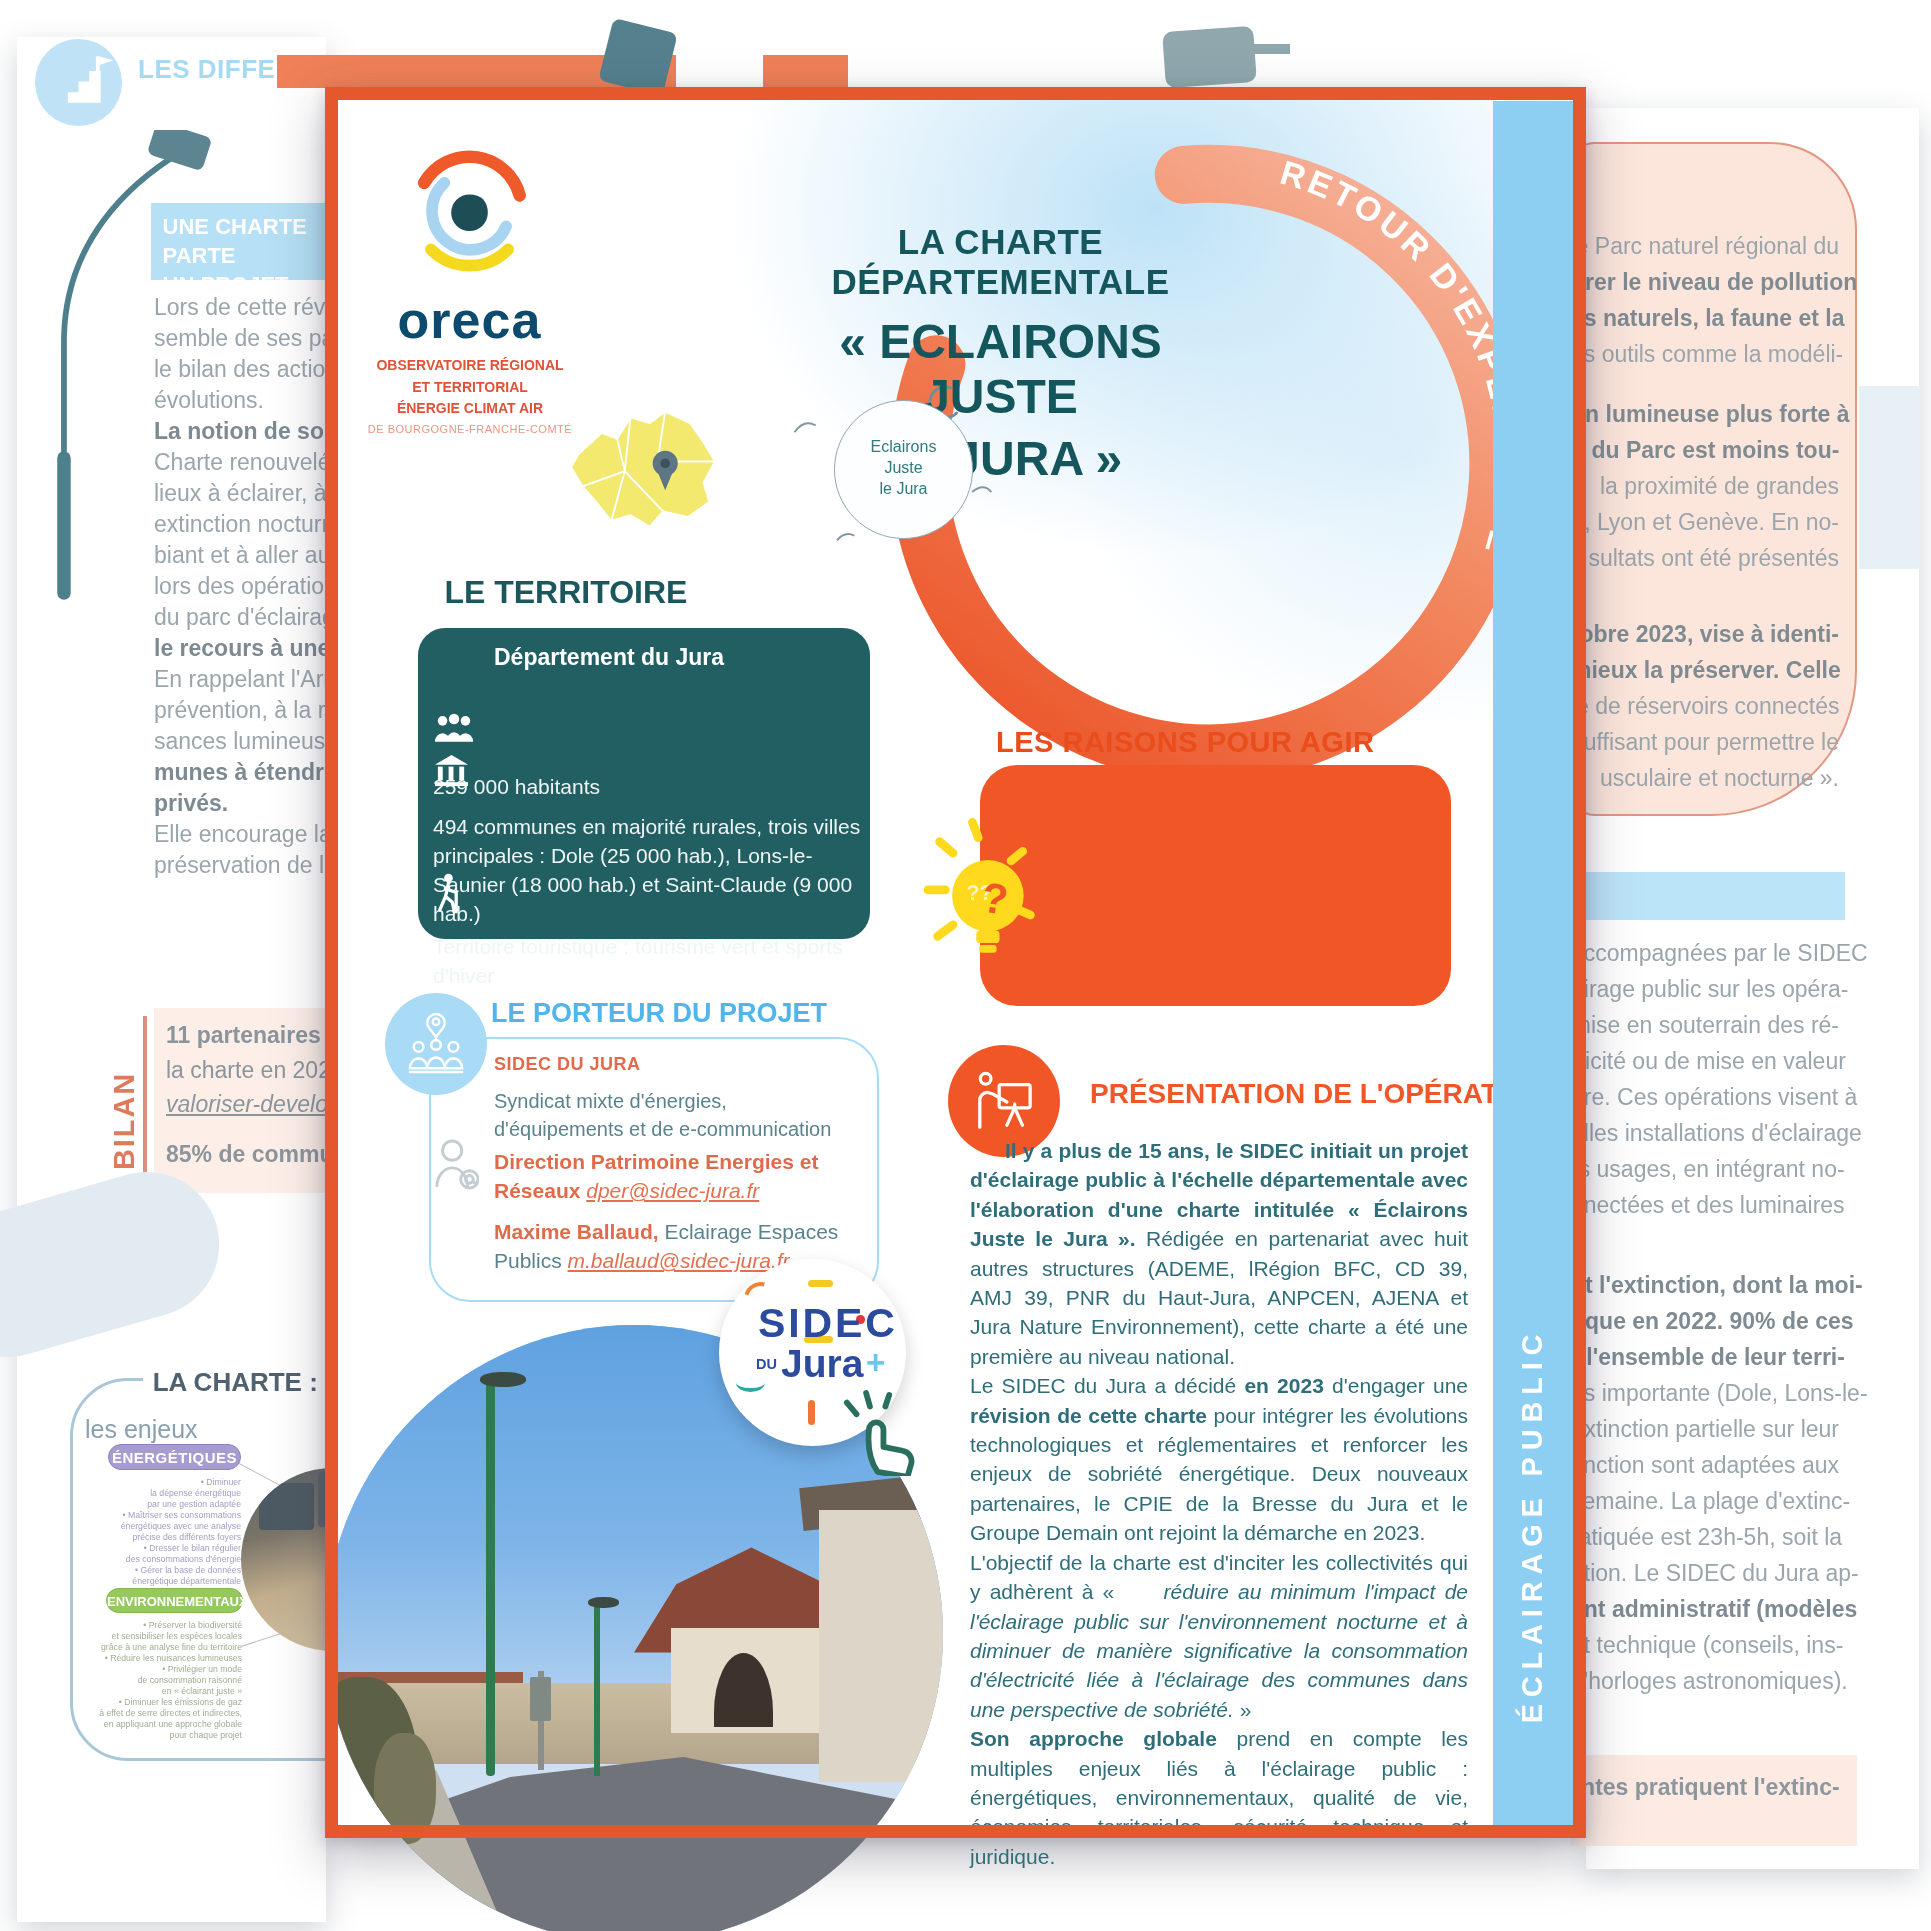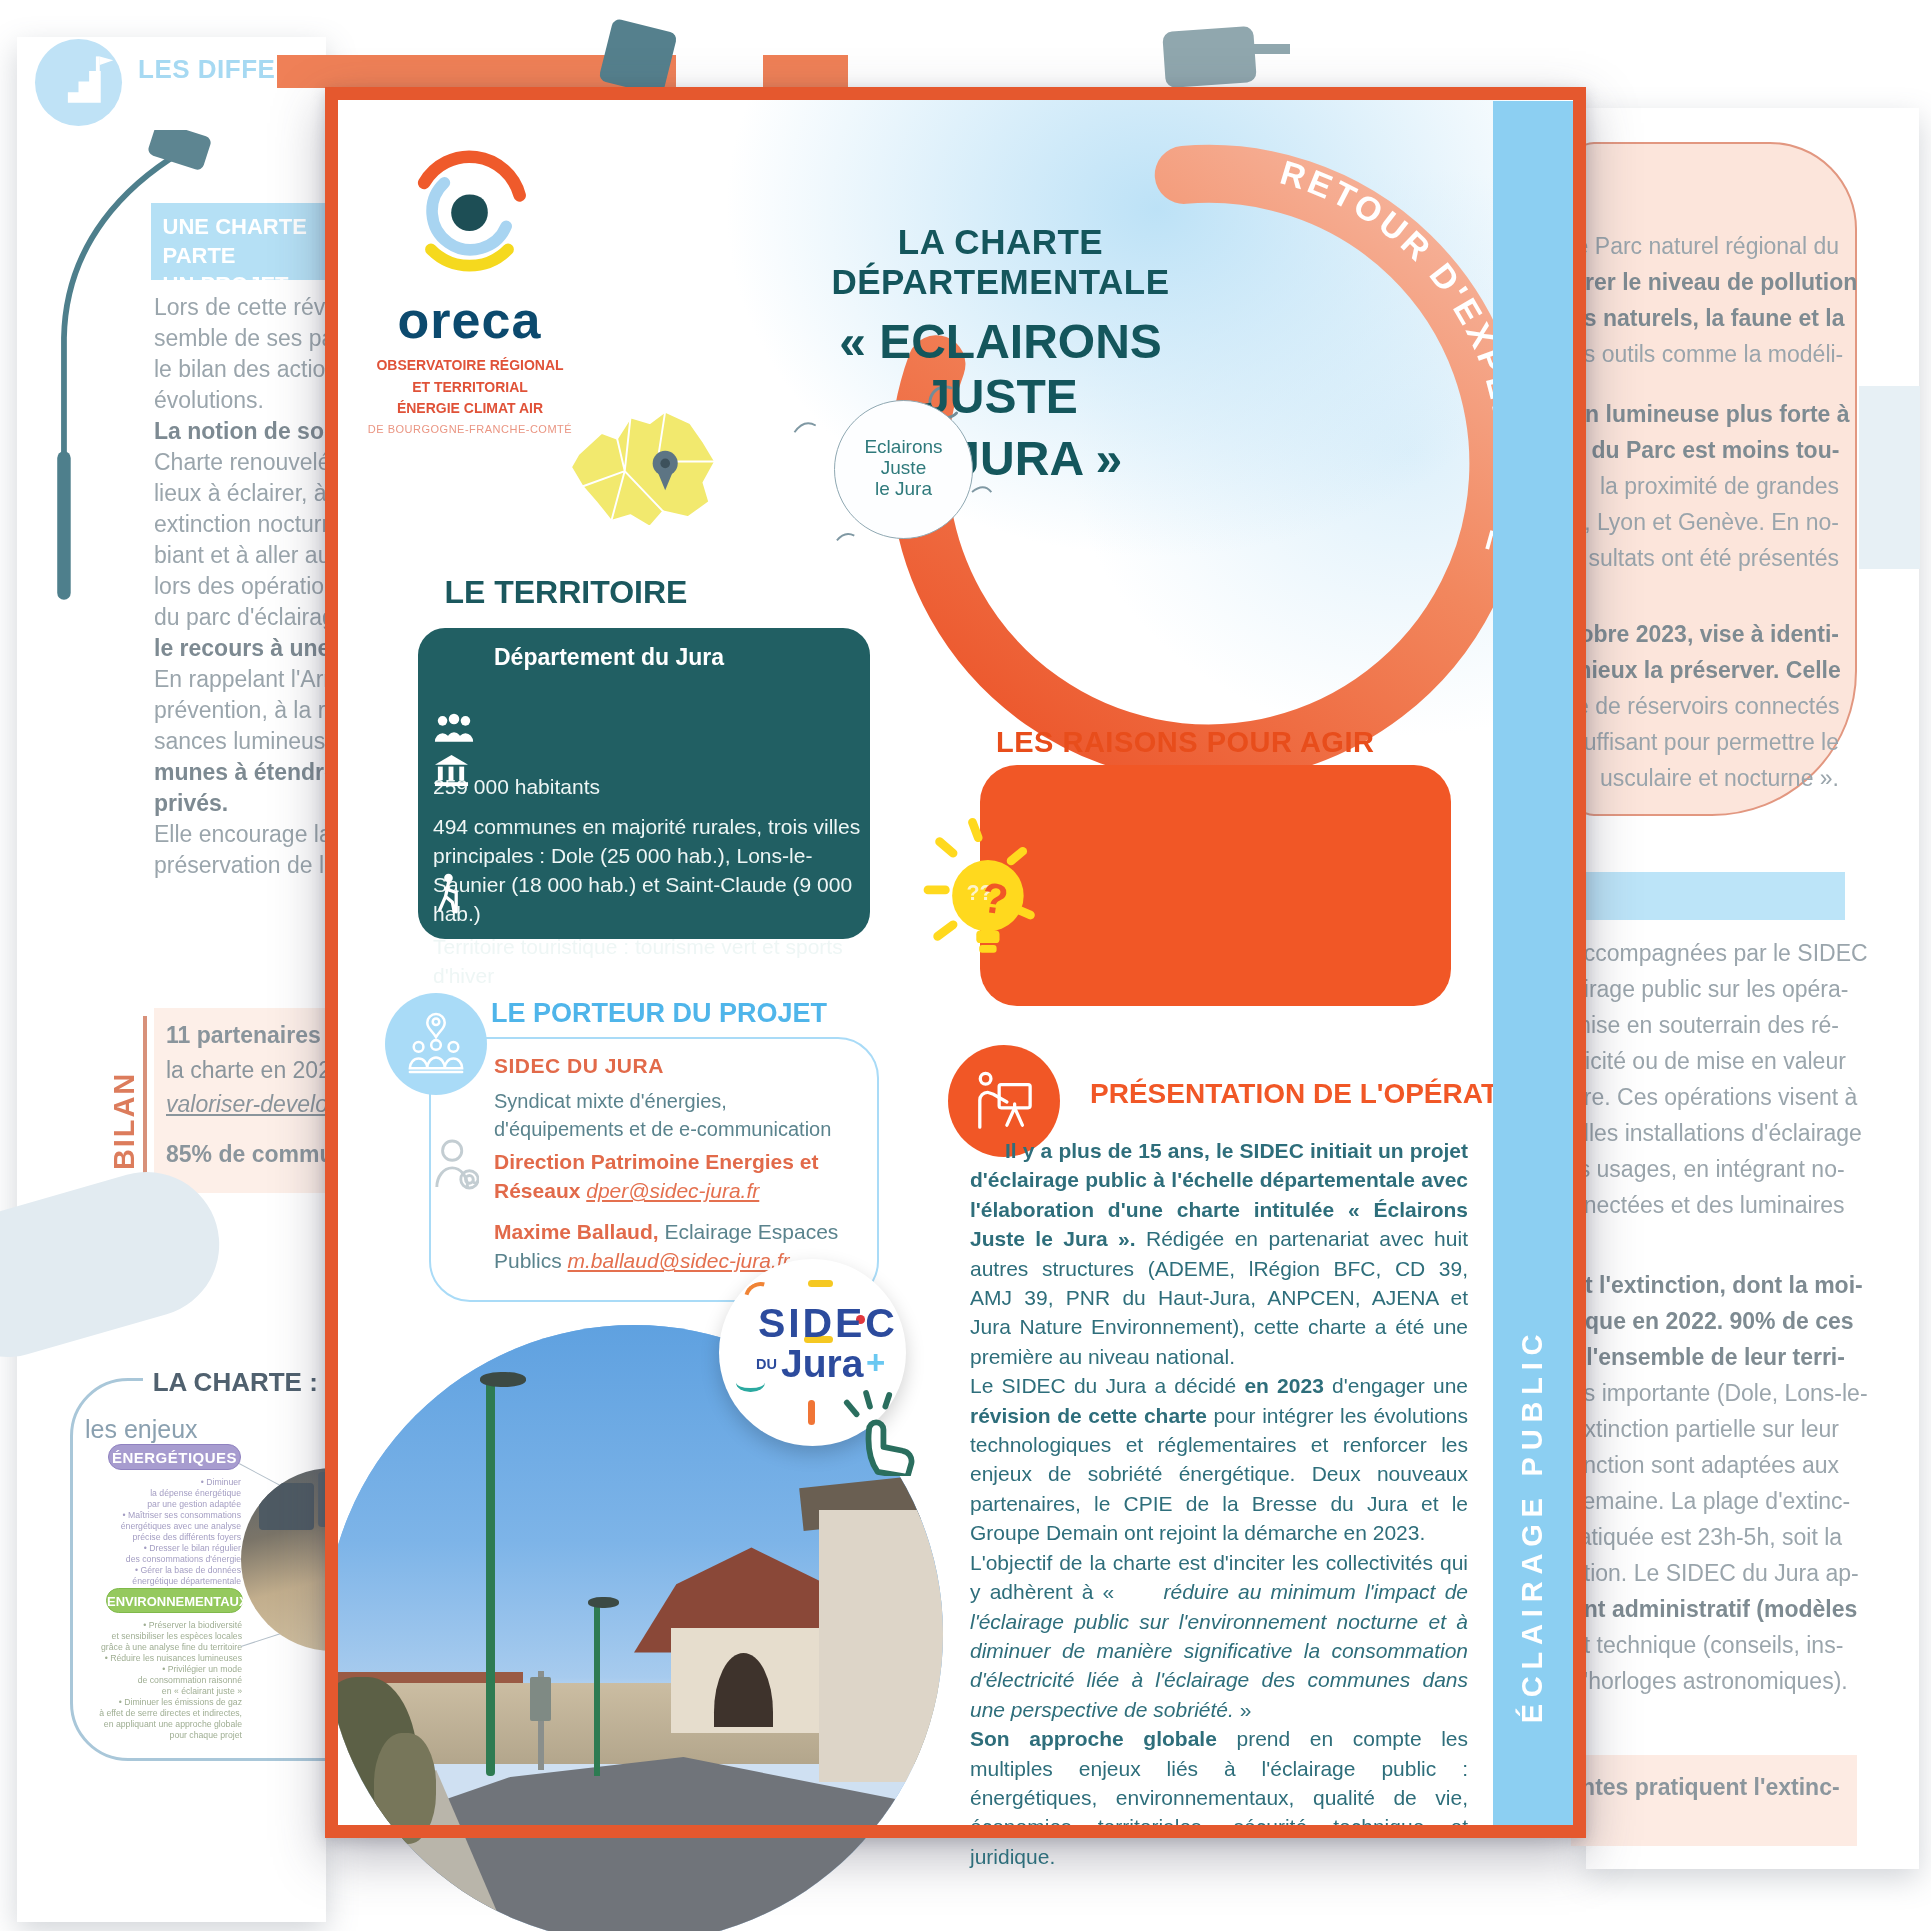--- a/index.html
+++ b/index.html
@@ -90,21 +90,21 @@
 
   
   #title{left:434px;top:135px;width:483px;text-align:center;z-index:4;color:#14565c;}
   #title .t1{font-size:35px;font-weight:700;letter-spacing:0.5px;}
   #title .t2{font-size:48px;font-weight:700;margin-top:11.6px;}
   #title .t3{font-size:48px;font-weight:700;margin-top:7.7px;}
 
   
   #badge{left:509px;top:313px;width:137px;height:137px;border-radius:50%;border:1.9px solid #8fa8b2;
          background:#fdfeff;z-index:4;text-align:center;color:#2f7a7c;}
-  #badge .bl{font-size:19px;line-height:21px;}
+  #badge .bl{font-size:16px;line-height:21px;}
   #badge .bl:first-child{margin-top:35px;}
   #badge-doodles{left:454px;top:270px;z-index:3;}
 
   
   #terr-label{left:102px;top:481px;background:#fff;padding:5.8px 17.4px;font-size:32px;font-weight:700;
               color:#1b585e;z-index:5;border-radius:5.8px 5.8px 0 0;white-space:nowrap;}
   #terr-box{left:93px;top:541px;width:452px;height:311px;background:#215f63;border-radius:27px;z-index:4;}
   #terr-title{left:169px;top:557px;font-size:23px;font-weight:700;color:#fff;z-index:5;white-space:nowrap;}
   .t-row{left:108px;display:flex;gap:15.4px;width:429px;align-items:flex-start;z-index:5;flex-direction:column;}
   .t-ic{flex:0 0 44px;display:flex;justify-content:center;}
@@ -116,21 +116,21 @@
   #rais-box{left:655px;top:678px;width:471px;height:241px;background:#f15726;border-radius:37px;z-index:4;}
   #rais-list{left:719px;top:697px;width:386px;font-size:22px;line-height:45px;color:#fff;z-index:5;}
   #rais-list div{white-space:nowrap;}
   #bulb{left:597px;top:714px;z-index:6;}
 
   
   #port-label{left:166px;top:911px;font-size:27px;font-weight:700;color:#4fb5ea;z-index:5;white-space:nowrap;}
   #port-circle{left:60px;top:906px;width:102px;height:102px;border-radius:50%;background:#a9dbf7;z-index:6;
                display:flex;align-items:center;justify-content:center;}
   #port-box{left:104px;top:950px;width:446px;height:261px;border:2.9px solid #a9dbf7;border-radius:41px;z-index:4;}
-  #port-name{left:169px;top:967px;font-size:21px;font-weight:700;color:#e26a4a;letter-spacing:0.5px;z-index:5;text-align:center;}
+  #port-name{left:169px;top:967px;font-size:18px;font-weight:700;color:#e26a4a;letter-spacing:0.5px;z-index:5;text-align:center;}
   #port-desc{left:169px;top:1000px;width:367px;font-size:20px;line-height:28px;color:#5a838d;z-index:5;}
   #port-person{left:108px;top:1050px;z-index:5;}
   #port-c1{left:169px;top:1060px;width:369px;font-size:21px;line-height:29px;color:#5a838d;z-index:5;}
   #port-c2{left:169px;top:1130px;width:369px;font-size:21px;line-height:29px;color:#5a838d;z-index:5;}
   #port-c1 .b,#port-c2 .b{color:#e26a4a;}
 
   
   #pres-circle{left:623px;top:958px;width:112px;height:112px;border-radius:50%;background:#f15726;z-index:5;
                display:flex;align-items:center;justify-content:center;}
   #pres-label{left:765px;top:991px;font-size:28px;font-weight:700;color:#f15726;z-index:5;white-space:nowrap;}

